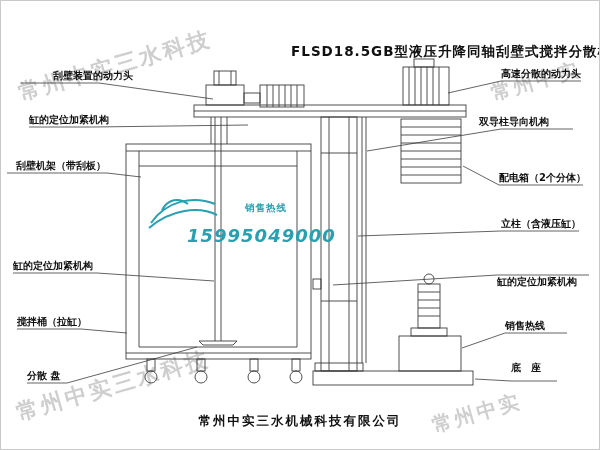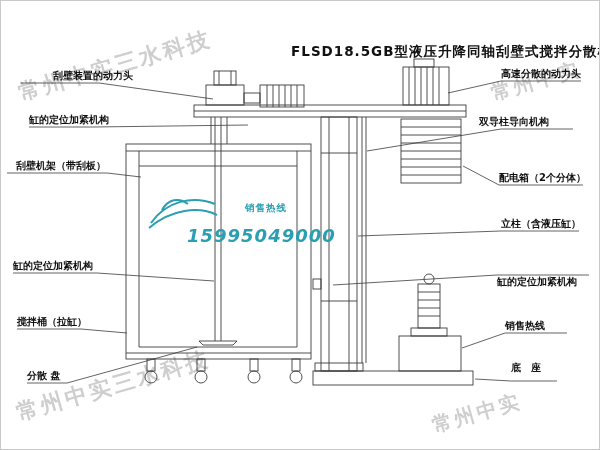--- a/index.html
+++ b/index.html
@@ -211,13 +211,14 @@
   <div class="lbl" style="left:478px;top:115px;">双导柱导向机构</div>
   <div class="lbl" style="left:498px;top:171px;">配电箱（2个分体）</div>
   <div class="lbl" style="left:500px;top:217px;">立柱（含液压缸）</div>
   <div class="lbl" style="left:496px;top:261px;margin-top:14px;">缸的定位加紧机构</div>
   <div class="lbl" style="left:504px;top:319px;">销售热线</div>
   <div class="lbl" style="left:510px;top:361px;text-align:right;">底　座</div>
 
   <div class="hotline-label">销售热线</div>
   <div class="hotline-number">15995049000</div>
 
+  <div class="footer">常州中实三水机械科技有限公司</div>
 </div>
 
 </body></html>

